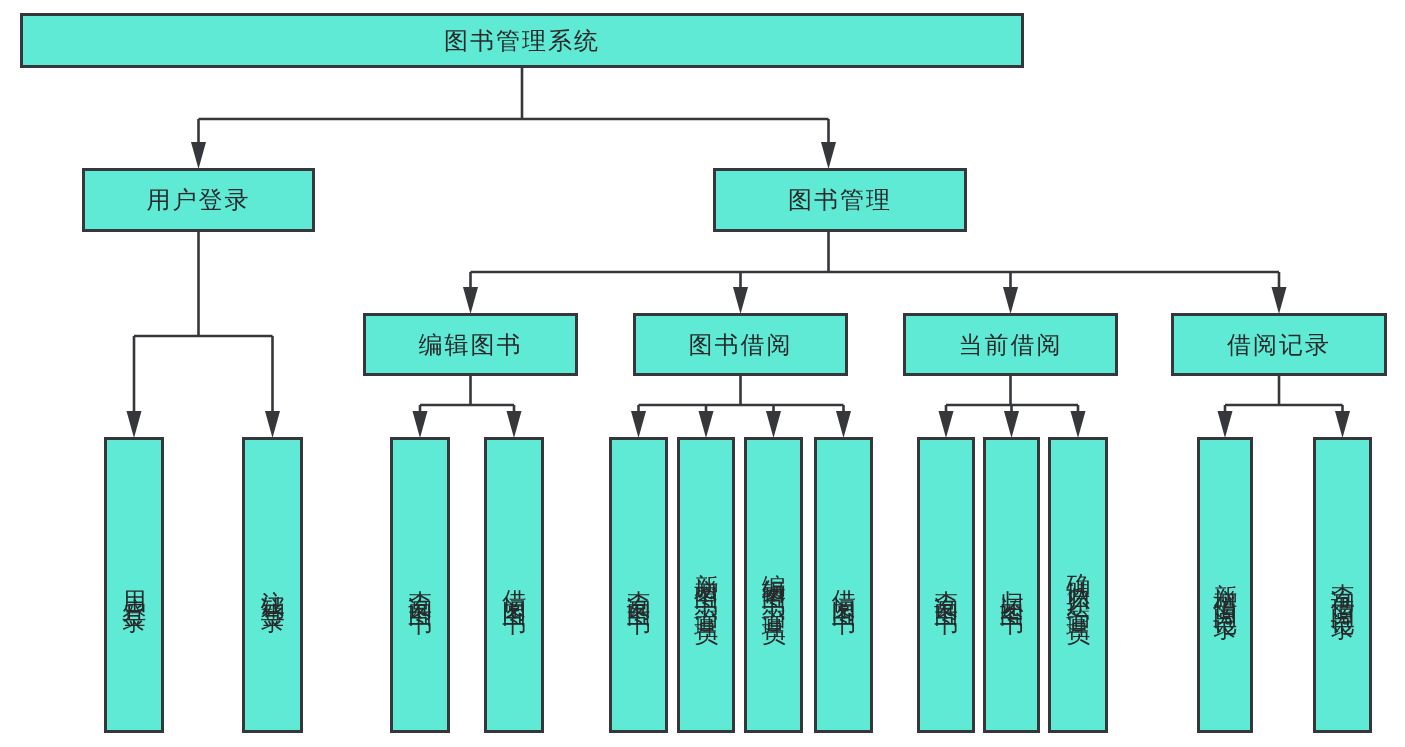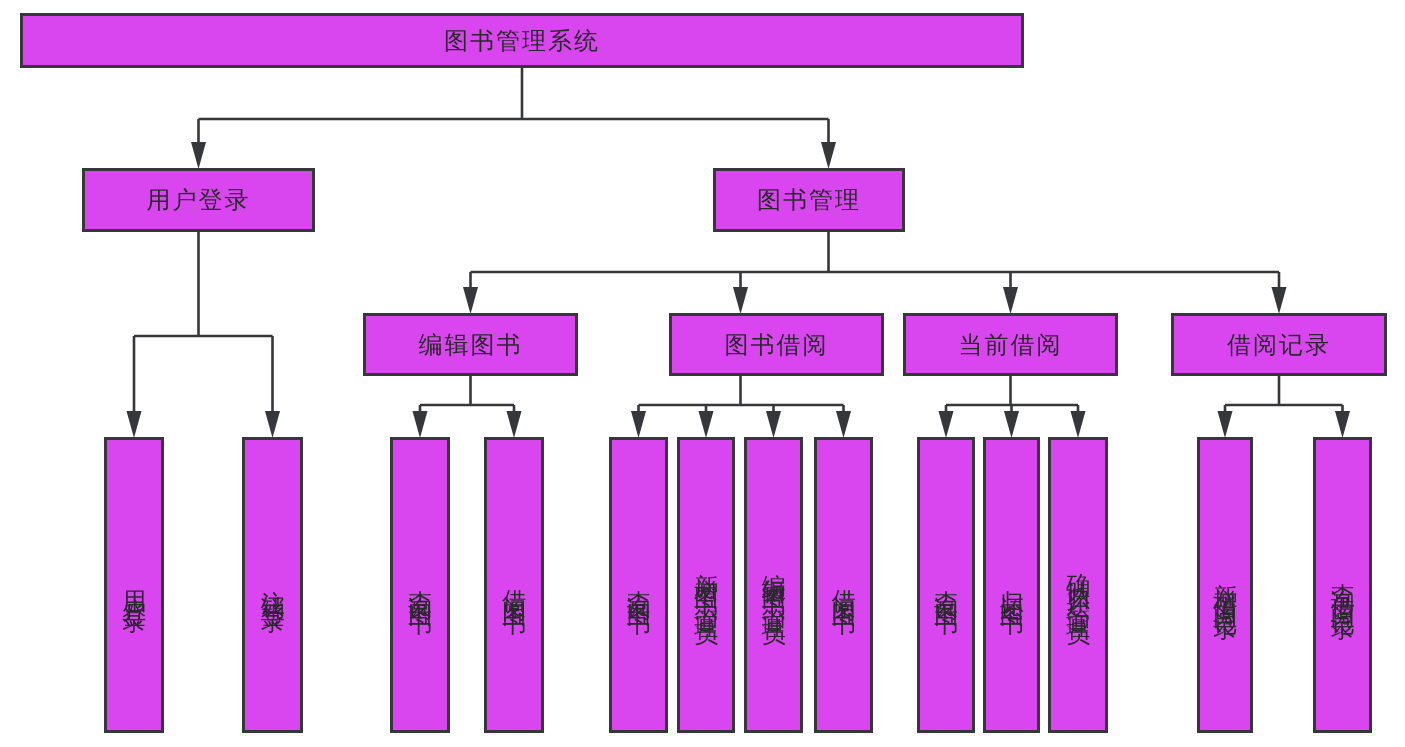--- a/index.html
+++ b/index.html
@@ -19,21 +19,21 @@
   }
   .nodes-layer {
     position: absolute;
     left: 0; top: 0;
     width: 1405px; height: 747px;
     z-index: 2;
   }
   .node {
     position: absolute;
     box-sizing: border-box;
-    background: #d946ef;
+    background: #5eead4;
     border: 3px solid var(--line, #35373a);
     color: var(--text, #28292b);
     display: flex;
     align-items: center;
     justify-content: center;
     font-size: 24px;
     letter-spacing: 2px;
     white-space: nowrap;
     line-height: 1.25;
   }
@@ -123,23 +123,23 @@
         <line x1="1225" y1="405" x2="1342.5" y2="405" stroke="#35373a" stroke-width="2.6"></line>
         <line x1="1225" y1="405" x2="1225" y2="417" stroke="#35373a" stroke-width="2.6"></line>
         <polygon points="1217.5,411 1232.5,411 1225,438" fill="#35373a"></polygon>
         <line x1="1342.5" y1="405" x2="1342.5" y2="417" stroke="#35373a" stroke-width="2.6"></line>
         <polygon points="1335,411 1350,411 1342.5,438" fill="#35373a"></polygon>
       </g>
     </svg>
   <div class="nodes-layer">
       <div class="node" style="left: 20px; top: 13px; width: 1004px; height: 55px;">图书管理系统</div>
       <div class="node" style="left: 82px; top: 168px; width: 233px; height: 64px;">用户登录</div>
-      <div class="node" style="left: 713px; top: 168px; width: 192px; height: 64px; font-family: Liberation Serif, serif;">图书管理</div>
+      <div class="node" style="left: 713px; top: 168px; width: 254px; height: 64px; font-family: Liberation Serif, serif;">图书管理</div>
       <div class="node" style="left: 363px; top: 313px; width: 215px; height: 63px;">编辑图书</div>
-      <div class="node" style="left: 633px; top: 313px; width: 215px; height: 63px; margin-left: 36px;">图书借阅</div>
+      <div class="node" style="left: 633px; top: 313px; width: 215px; height: 63px;">图书借阅</div>
       <div class="node" style="left: 1171px; top: 313px; width: 216px; height: 63px;">借阅记录</div>
       <div class="node" style="left: 903px; top: 313px; width: 215px; height: 63px;">当前借阅</div>
       <div class="node v" style="left: 104px; top: 437px; width: 60px; height: 296px;">用户登录</div>
       <div class="node v" style="left: 242px; top: 437px; width: 61px; height: 296px;">注销登录</div>
       <div class="node v" style="left: 390px; top: 437px; width: 60px; height: 296px;">查询图书</div>
       <div class="node v" style="left: 484px; top: 437px; width: 60px; height: 296px;">借阅图书</div>
       <div class="node v" style="left: 609px; top: 437px; width: 59px; height: 296px;">查询图书</div>
       <div class="node v" style="left: 677px; top: 437px; width: 58px; height: 296px;">新增图书（管理员）</div>
       <div class="node v" style="left: 744px; top: 437px; width: 59px; height: 296px;">编辑图书（管理员）</div>
       <div class="node v" style="left: 814px; top: 437px; width: 59px; height: 296px;">借阅图书</div>

